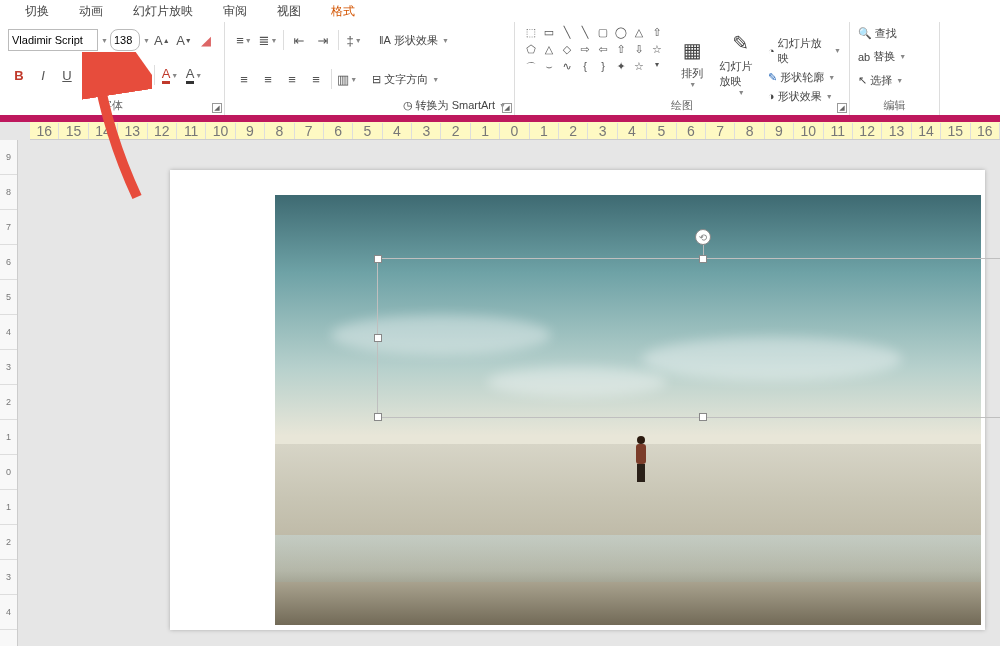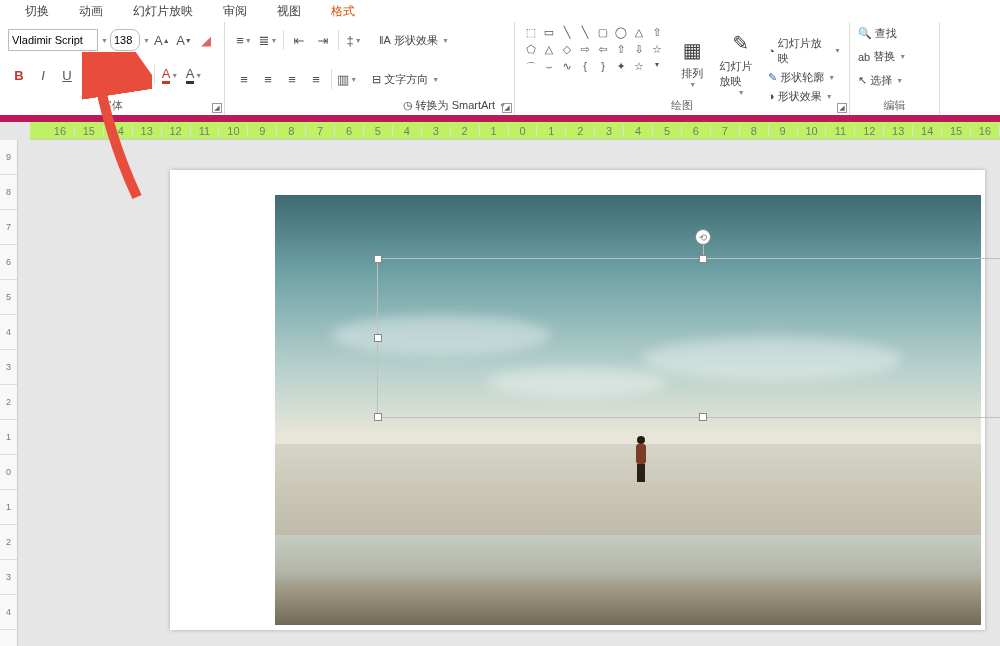--- a/index.html
+++ b/index.html
@@ -29,21 +29,21 @@
 .big-btn .ic { width:32px; height:32px; display:flex; align-items:center; justify-content:center; font-size:20px;}
 
 .tool-txt { font-size:11px; color:#444; display:flex; align-items:center; gap:3px; cursor:pointer; }
 
 
 .shapes { display:grid; grid-template-columns:repeat(8,16px); grid-auto-rows:15px; gap:2px; }
 .shapes span { font-size:11px; color:#555; text-align:center; cursor:pointer;}
 
 
 .work { position:absolute; top:122px; left:0; right:0; bottom:0; background:#e6e6e6; }
-.hruler { position:absolute; left:30px; right:0; top:0; height:18px; background:#bef264; border-bottom:1px solid #ccc; font-size:11px; color:#777; display:flex; align-items:center; overflow:hidden;padding-left:16px;}
+.hruler { position:absolute; left:30px; right:0; top:0; height:18px; background:#fef9c3; border-bottom:1px solid #ccc; font-size:14px; color:#777; display:flex; align-items:center; overflow:hidden;}
 .hruler span { width:35px; text-align:center; border-right:1px solid #ddd;}
 .vruler { position:absolute; left:0; top:18px; bottom:0; width:18px; background:#f8f8f8; border-right:1px solid #ccc; font-size:9px; color:#777; display:flex; flex-direction:column;}
 .vruler span { height:35px; display:flex; align-items:center; justify-content:center; border-bottom:1px solid #ddd;}
 
 .canvas-pad { position:absolute; left:30px; right:0; top:18px; bottom:0; overflow:auto; }
 .slide { margin:30px 0 0 140px; width:815px; height:460px; background:#fff; box-shadow:0 0 4px rgba(0,0,0,0.25); position:relative; }
 
 
 .photo { position:absolute; left:105px; top:25px; width:706px; height:430px; overflow:hidden; }
 .sky { position:absolute; inset:0; background:linear-gradient(180deg,#3e6a72 0%, #6ea2a6 18%, #b6d0cc 40%, #e8e6d8 56%, #e8e6d8 58%); }

